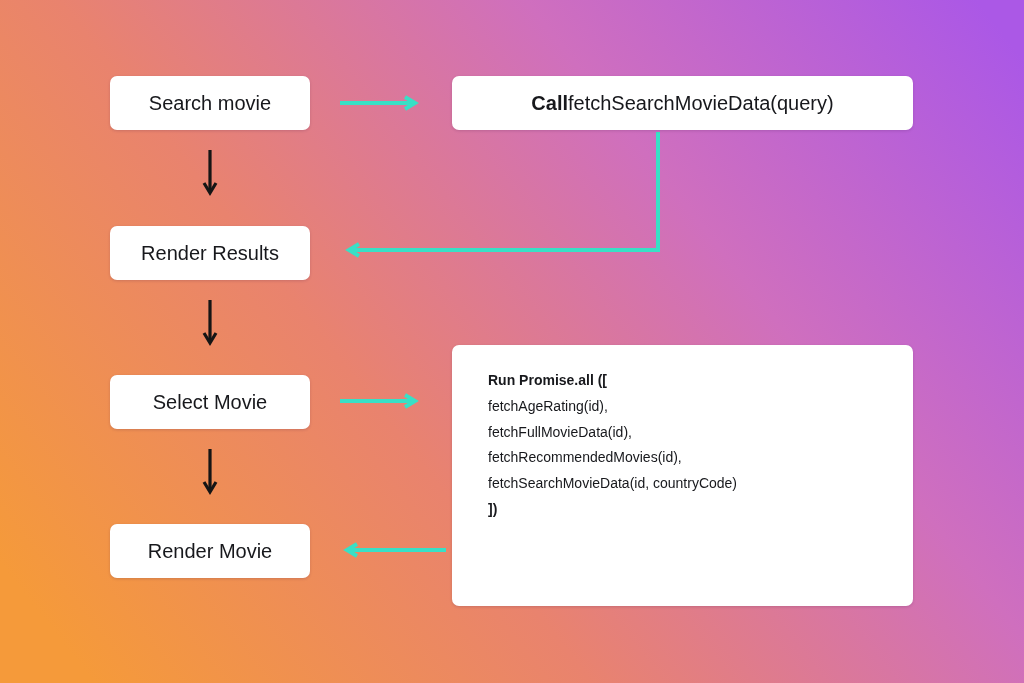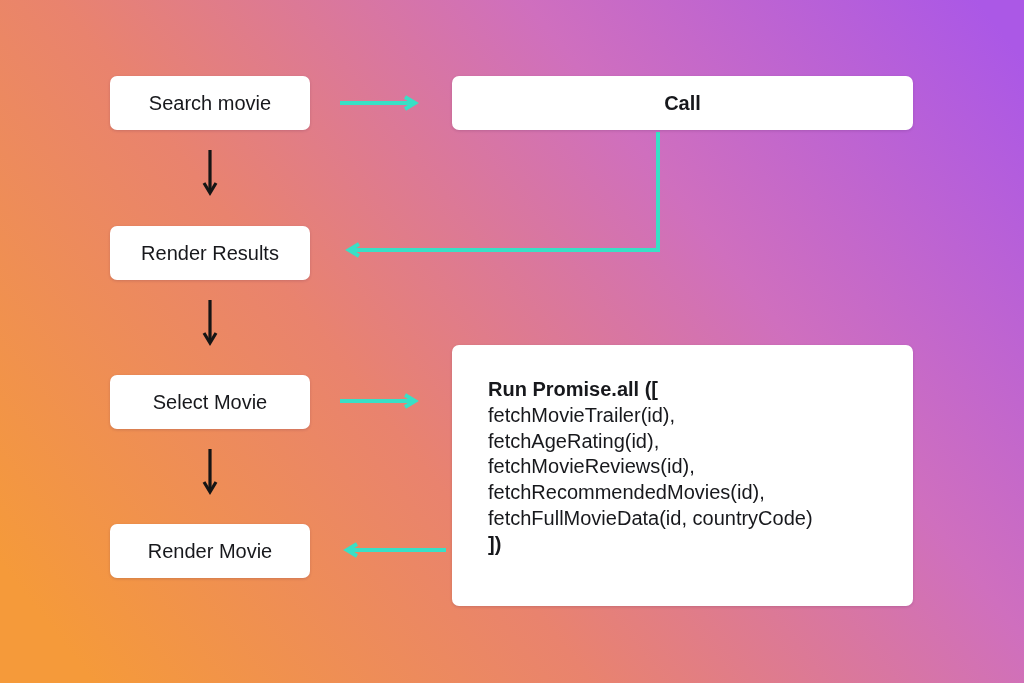--- a/index.html
+++ b/index.html
@@ -27,22 +27,22 @@
     position:absolute;background:var(--box-bg);border-radius:7px;
     display:flex;align-items:center;justify-content:center;
     font-size:20px;color:var(--text-color);
     box-shadow:0 1px 3px rgba(60,20,70,.18);
   }
   .step{left:110px;width:200px;height:54px}
   .callbox{left:452px;top:76px;width:461px;height:54px;}
   .callbox .kw{font-weight:700}
   .promisebox{
     left:452px;top:345px;width:461px;height:261px;
-    display:block;padding:32px 18px 0 36px;
-    font-size:20px;line-height:25.8px;
+    display:block;padding:23px 18px 0 36px;
+    font-size:14px;line-height:25.8px;
   }
   .bold{font-weight:700}
   .teal-line{stroke:var(--arrow-teal);stroke-width:4;fill:none}
   .black-line{stroke:var(--arrow-black);stroke-width:3.2;fill:none}
   .teal-head{stroke:var(--arrow-teal)}
   .black-head{stroke:var(--arrow-black)}
 </style>
 </head>
 <body>
 
@@ -66,25 +66,25 @@
     <path class="teal-line" marker-end="url(#mTeal)" d="M446,550 L348,550"></path>
   </svg>
 
   <div class="node step" style="top:76px">Search movie</div>
   <div class="node step" style="top:226px">Render Results</div>
   <div class="node step" style="top:375px">Select Movie</div>
   <div class="node step" style="top:524px">Render Movie</div>
 
   <div class="node callbox">
     <span class="kw">Call</span>
+    <span>fetchSearchMovieData(query)</span>
   </div>
 
   <div class="node promisebox">
     <div class="bold">Run Promise.all ([</div>
-    <div>fetchMovieTrailer(id),</div>
     <div>fetchAgeRating(id),</div>
-    <div>fetchMovieReviews(id),</div>
+    <div>fetchFullMovieData(id),</div>
     <div>fetchRecommendedMovies(id),</div>
-    <div>fetchFullMovieData(id, countryCode)</div>
+    <div>fetchSearchMovieData(id, countryCode)</div>
     <div class="bold">])</div>
   </div>
 
 </div>
 
 </body></html>

